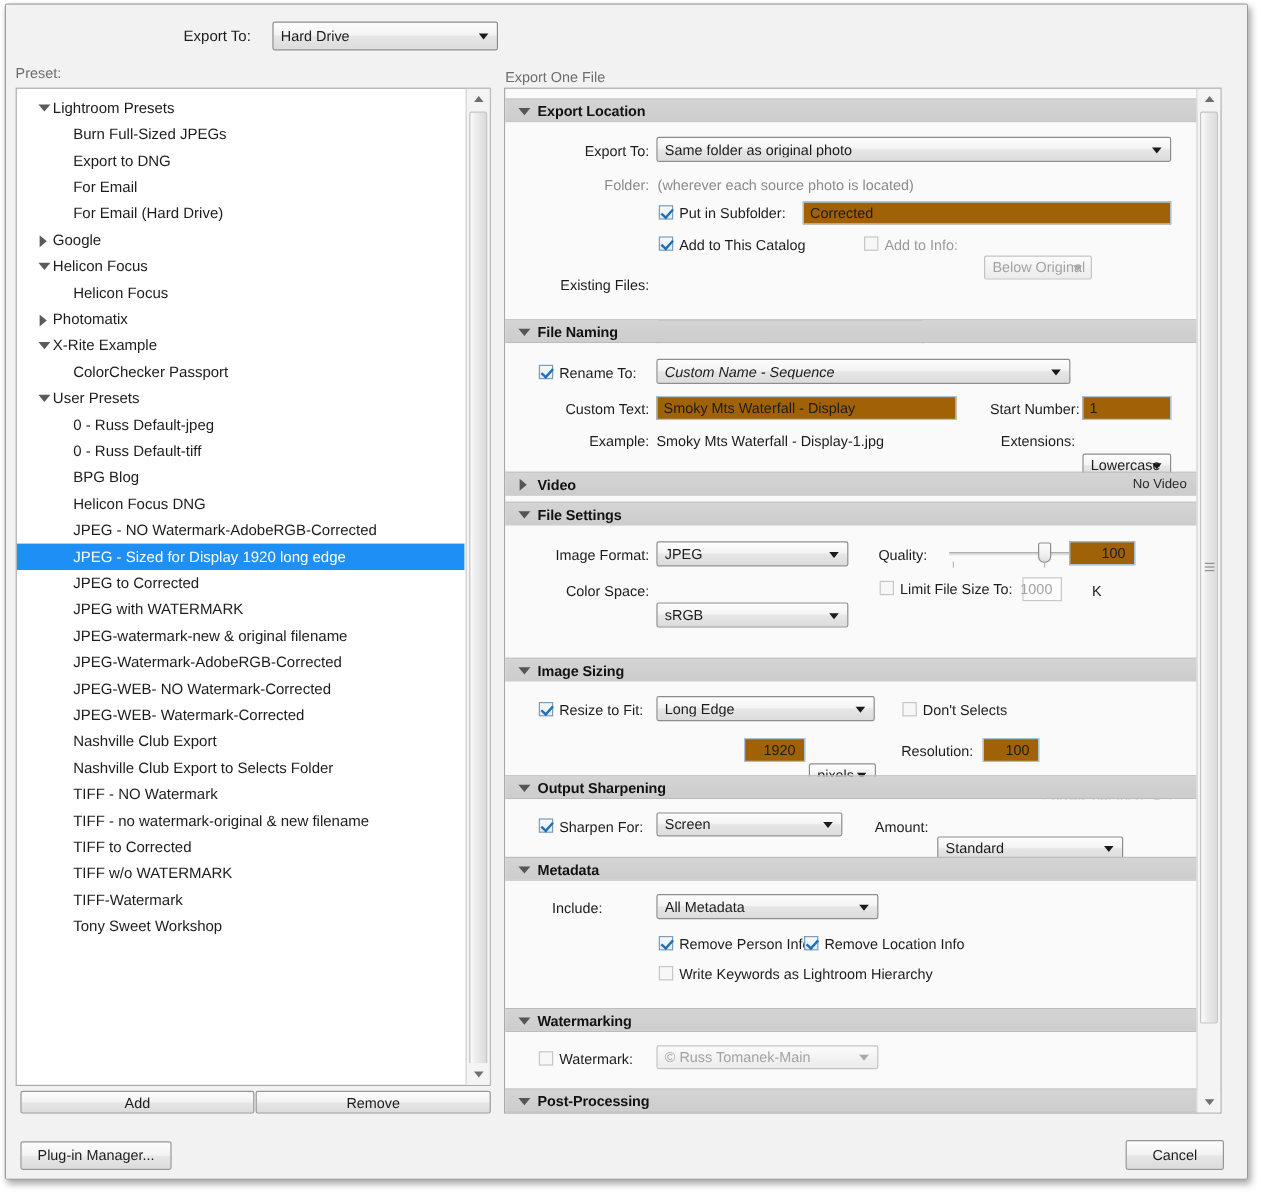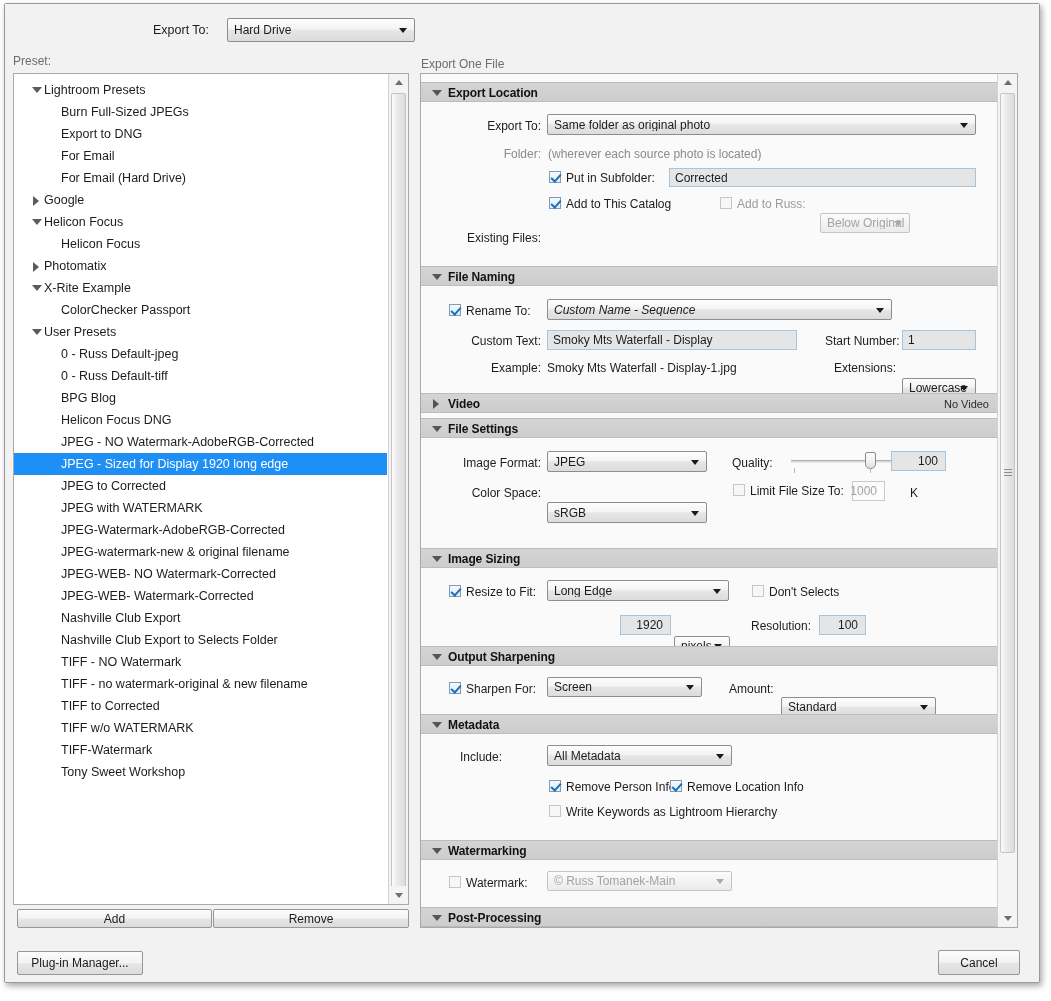--- a/index.html
+++ b/index.html
@@ -313,21 +313,21 @@
   .fld-static {
     position: absolute;
     font-size: 12px;
     color: #1c1c1c;
     white-space: nowrap;
   }
   .fld-static.muted { color: #8b8b8b; }
 
   .tf {
     position: absolute;
-    background: #e5e5e5;
+    background: #a16207;
     border: 1px solid #a8c4da;
     box-sizing: border-box;
     font-size: 12px;
     color: #1c1c1c;
     line-height: 1;
     cursor: text;
   }
   .tf .tf-text {
     position: absolute;
     left: 5px; top: 50%;
@@ -470,24 +470,24 @@
             <div class="preset-item child selected">
               <span class="ptext">JPEG - Sized for Display 1920 long edge</span>
             </div>
             <div class="preset-item child">
               <span class="ptext">JPEG to Corrected</span>
             </div>
             <div class="preset-item child">
               <span class="ptext">JPEG with WATERMARK</span>
             </div>
             <div class="preset-item child">
+              <span class="ptext">JPEG-watermark-new &amp; original filename</span>
+            </div>
+            <div class="preset-item child">
               <span class="ptext">JPEG-Watermark-AdobeRGB-Corrected</span>
-            </div>
-            <div class="preset-item child">
-              <span class="ptext">JPEG-watermark-new &amp; original filename</span>
             </div>
             <div class="preset-item child">
               <span class="ptext">JPEG-WEB- NO Watermark-Corrected</span>
             </div>
             <div class="preset-item child">
               <span class="ptext">JPEG-WEB- Watermark-Corrected</span>
             </div>
             <div class="preset-item child">
               <span class="ptext">Nashville Club Export</span>
             </div>
@@ -546,21 +546,21 @@
 
             <div class="cb checked" style="left:128px; top:69px;"></div>
             <div class="cb-text" style="left:145px; top:69px;">Put in Subfolder:</div>
             <div class="tf" style="left:248px; top:66px; width:307px; height:19px;">
               <span class="tf-text">Corrected</span>
             </div>
 
             <div class="cb checked" style="left:128px; top:95px;"></div>
             <div class="cb-text" style="left:145px; top:95px;">Add to This Catalog</div>
             <div class="cb dim" style="left:299px; top:95px;"></div>
-            <div class="cb-text muted" style="left:316px; top:95px;">Add to Russ:</div>
+            <div class="cb-text muted" style="left:316px; top:95px;">Add to Info:</div>
             <div class="combo disabled" style="left:399px; top:90px; width:90px; height:20px;">
               <span class="combo-text">Below Original</span>
               <span class="combo-arrow"></span>
             </div>
 
             <div class="fld-label" style="left:0; width:120px; top:129px;">Existing Files:</div>
             <div class="combo" style="left:126px; top:124px; width:223px; height:21px;">
               <span class="combo-text">Ask what to do</span>
               <span class="combo-arrow"></span>
             </div>

